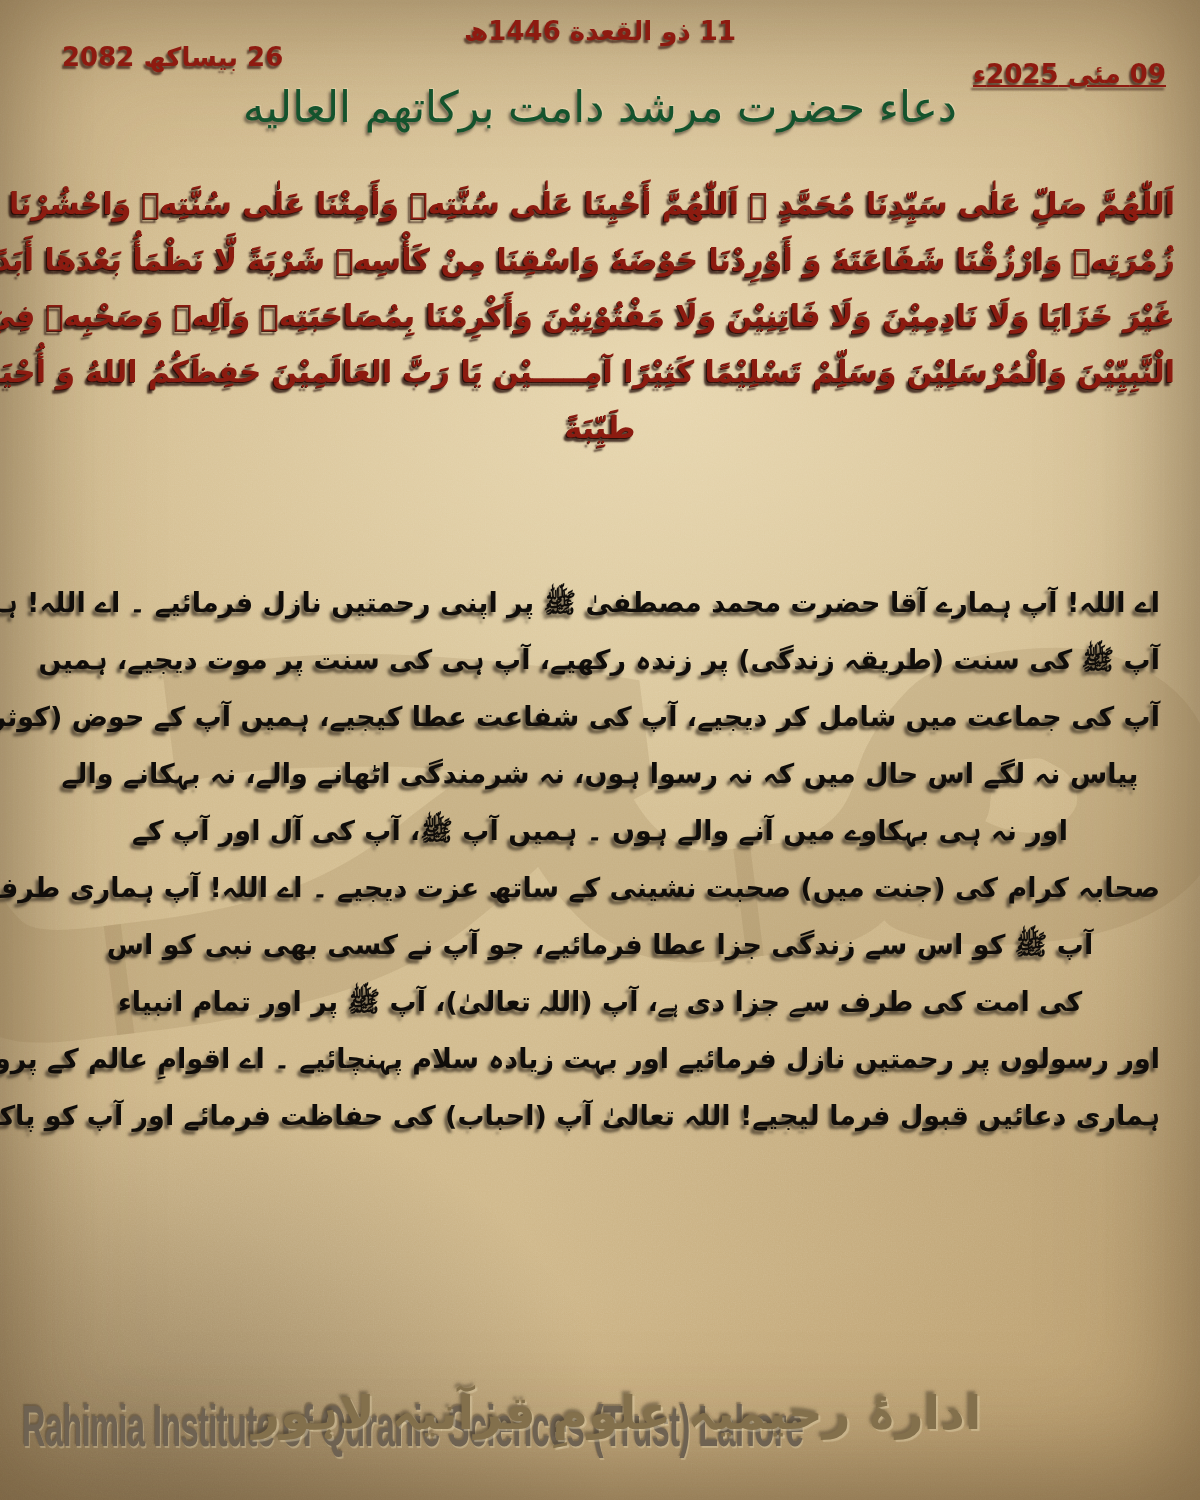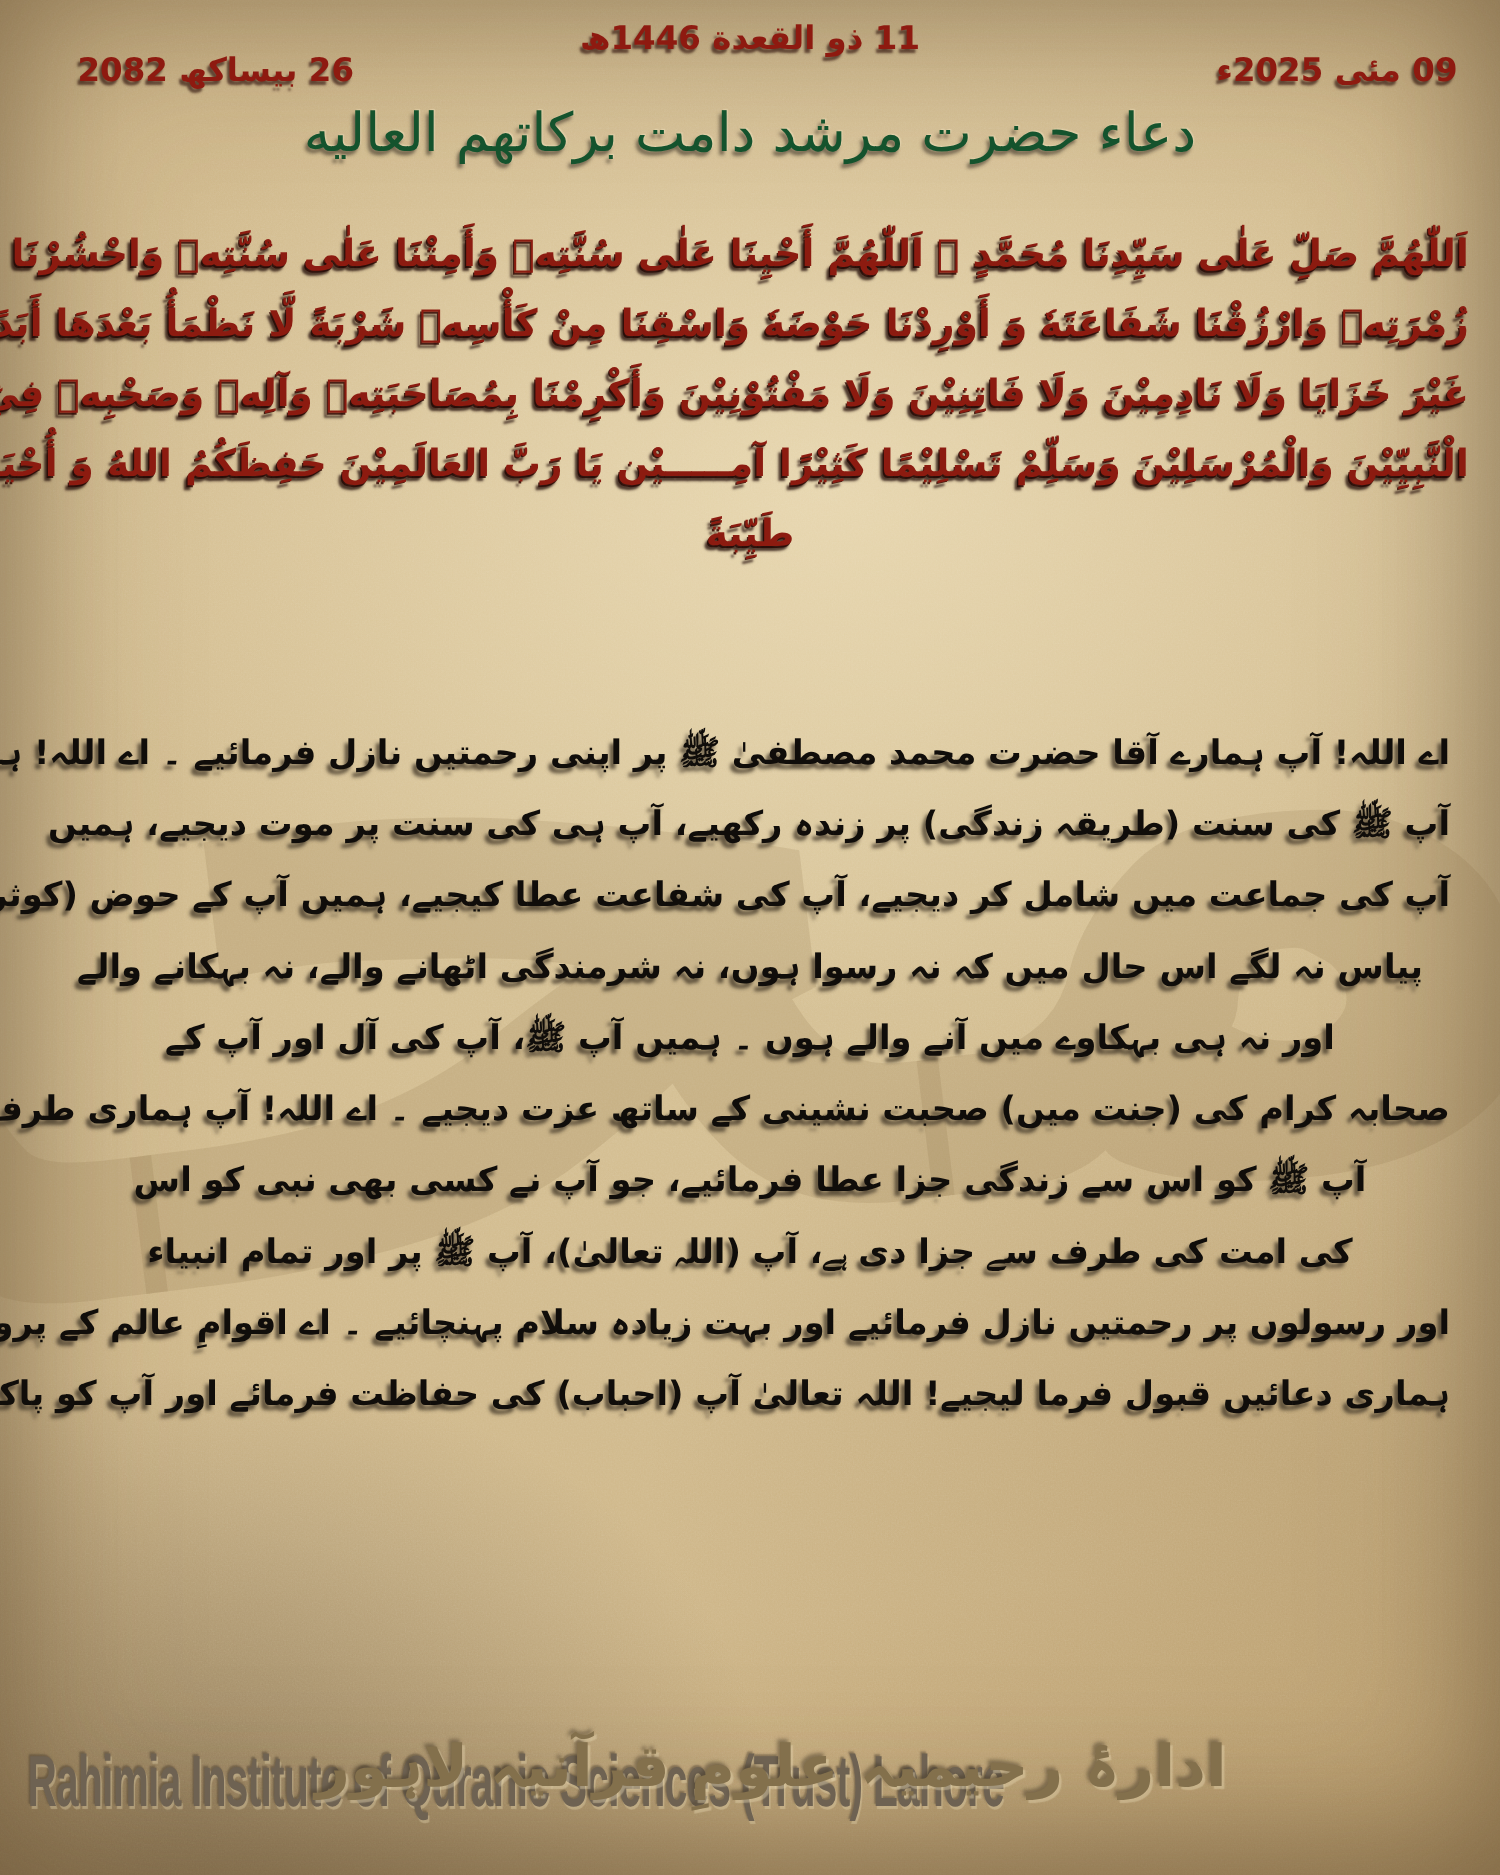--- a/index.html
+++ b/index.html
@@ -19,21 +19,21 @@
   .watermark{
     position:absolute;top:120px;left:-70px;width:1340px;height:1200px;
     font-size:880px;line-height:1100px;text-align:center;
     color:rgba(126,99,58,.15);transform:rotate(-7deg);
     font-weight:bold;pointer-events:none;user-select:none;
   }
 
   .date{position:absolute;font-size:26px;font-weight:bold;color:#8e1a10;
     text-shadow:-2px 3px 2px rgba(42,12,8,.65);white-space:nowrap;}
   .date-hijri{top:16px;left:0;width:100%;text-align:center;}
-  .date-greg{top:42px;right:34px;}
+  .date-greg{top:59px;right:34px;text-decoration:underline;}
   .date-bikrami{top:42px;left:62px;}
 
   .title{
     position:absolute;top:82px;left:0;width:100%;text-align:center;
     font-size:43px;font-weight:normal;color:#14532d;
     text-shadow:-2px 3px 3px rgba(35,28,20,.55), 1px -1px 1px rgba(238,224,188,.55);
     white-space:nowrap;
   }
 
   .arabic-block{position:absolute;top:176px;left:50%;transform:translateX(-50%);width:1150px;text-align:center;}

